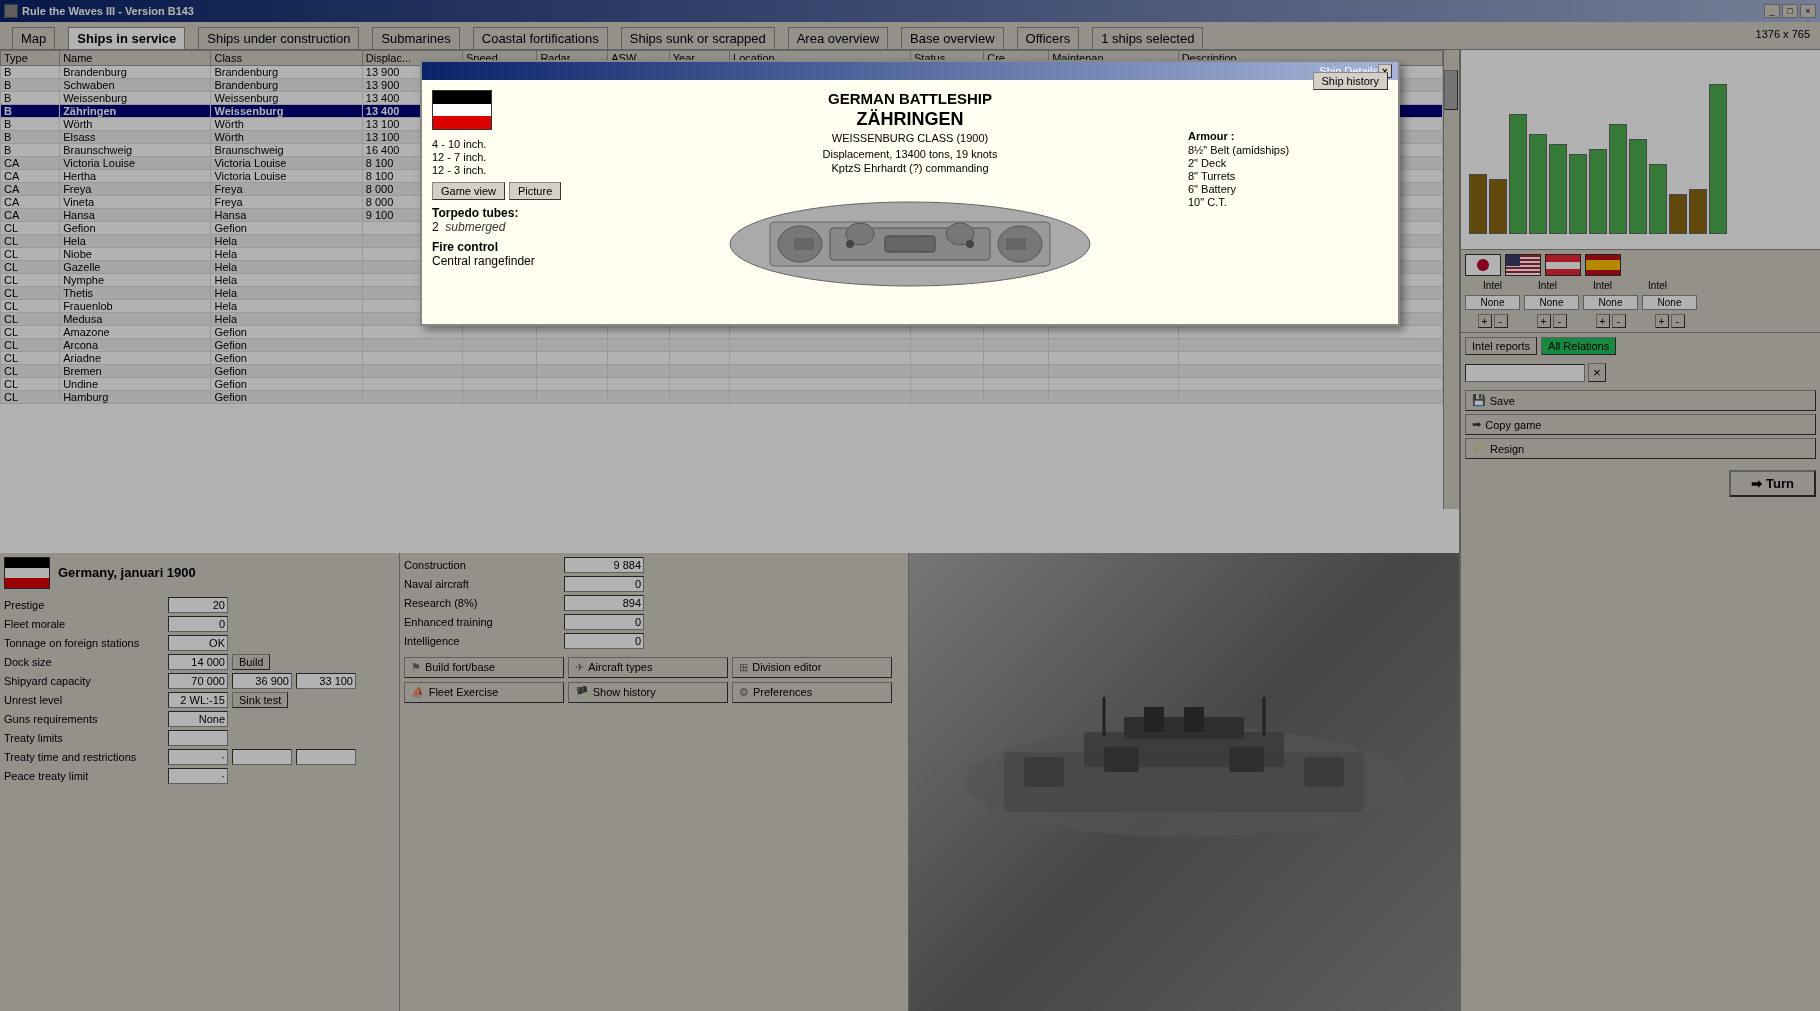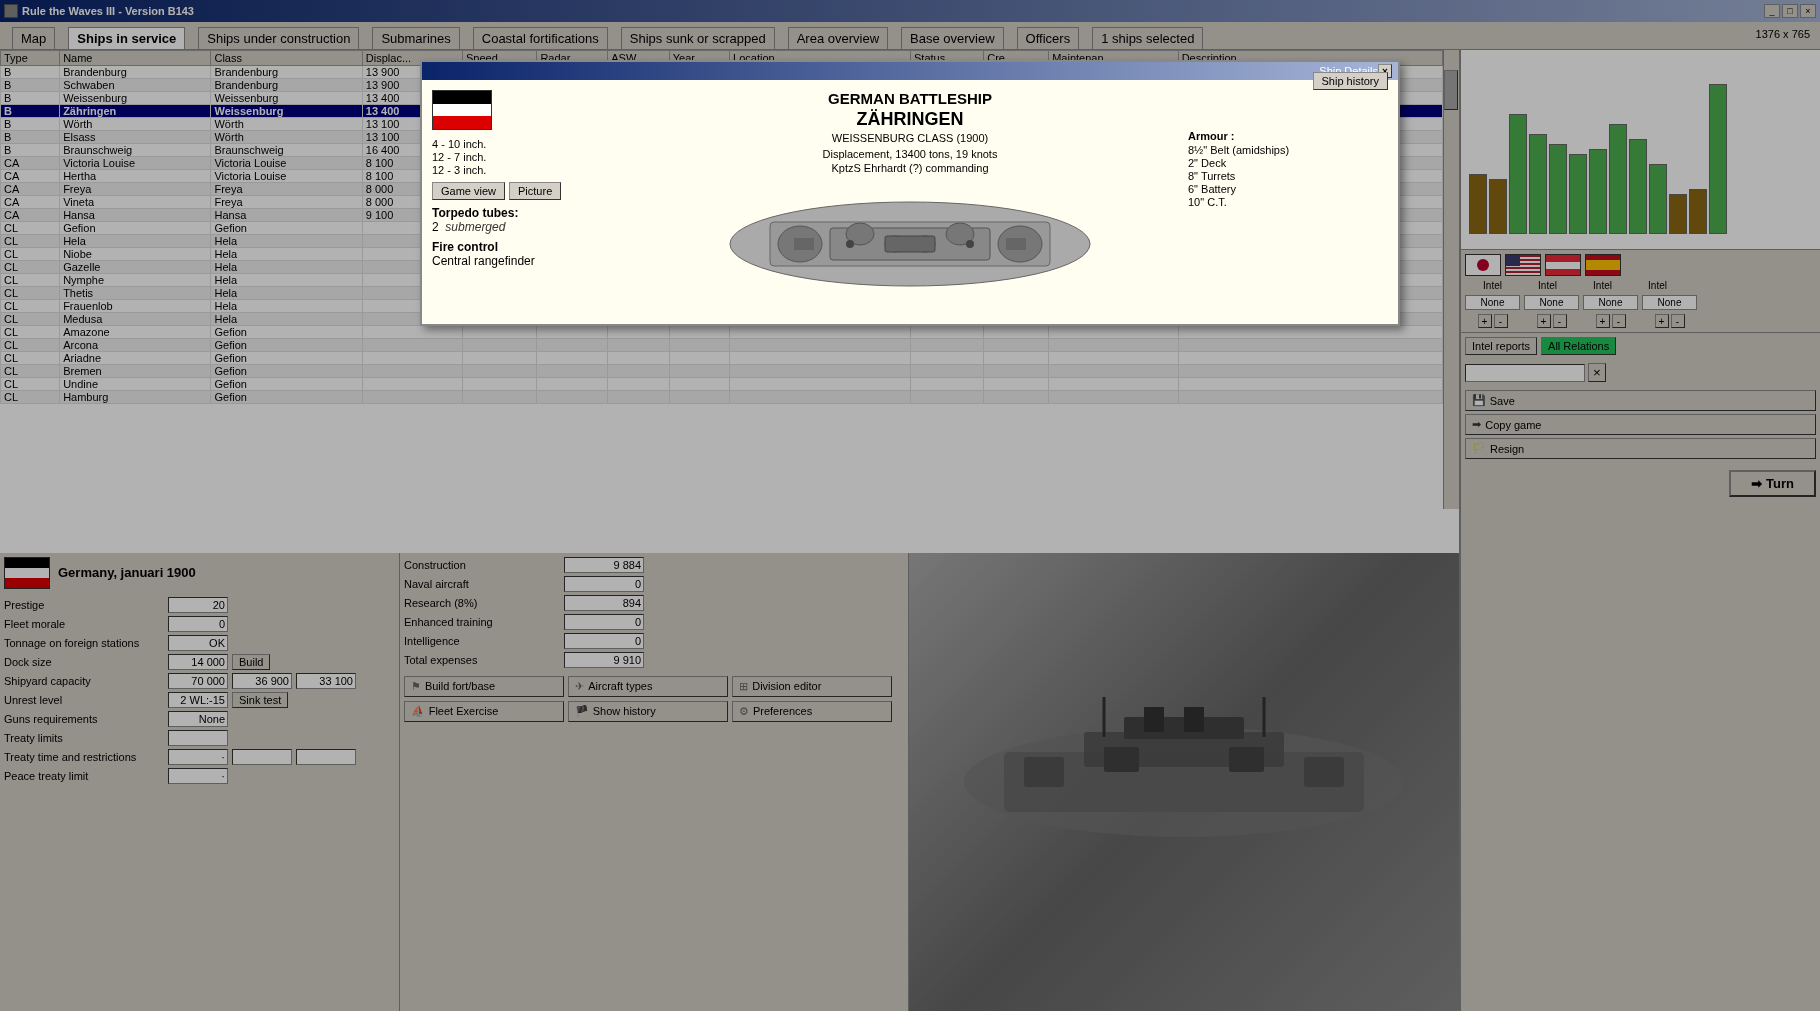--- a/index.html
+++ b/index.html
@@ -1091,24 +1091,20 @@
           <span class="budget-label">Research (8%)</span>
           <div class="budget-value">894</div>
         </div>
         <div class="budget-row">
           <span class="budget-label">Enhanced training</span>
           <div class="budget-value">0</div>
         </div>
         <div class="budget-row">
           <span class="budget-label">Intelligence</span>
           <div class="budget-value">0</div>
-        </div>
-        <div class="budget-row">
-          <span class="budget-label">Total expenses</span>
-          <div class="budget-value">9 910</div>
         </div>
 
         <div style="display:flex; gap:4px; margin-top:8px; flex-wrap:wrap;">
           <button class="action-btn" style="width:160px;">
             <span style="color:#666;">⚑</span>
             <span>Build fort/base</span>
           </button>
           <button class="action-btn" style="width:160px;">
             <span style="color:#666;">✈</span>
             <span>Aircraft types</span>

